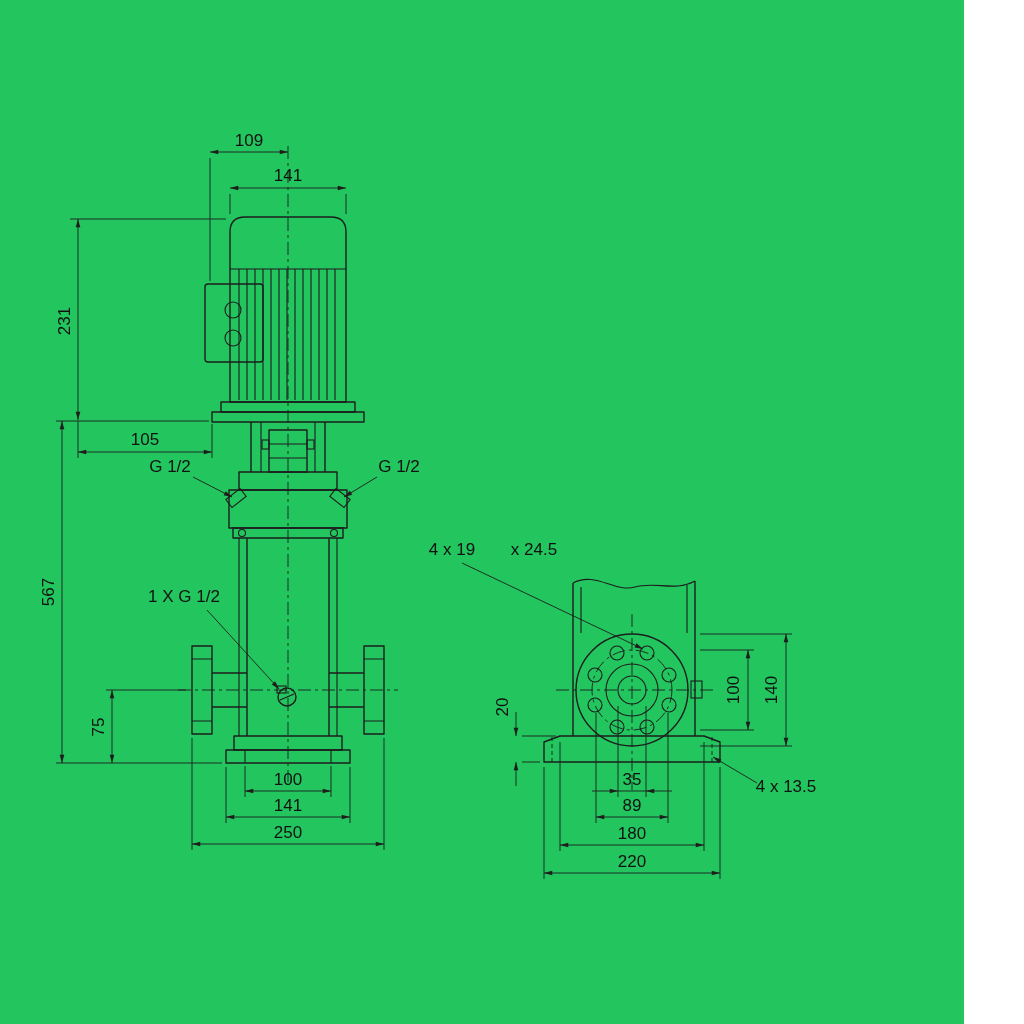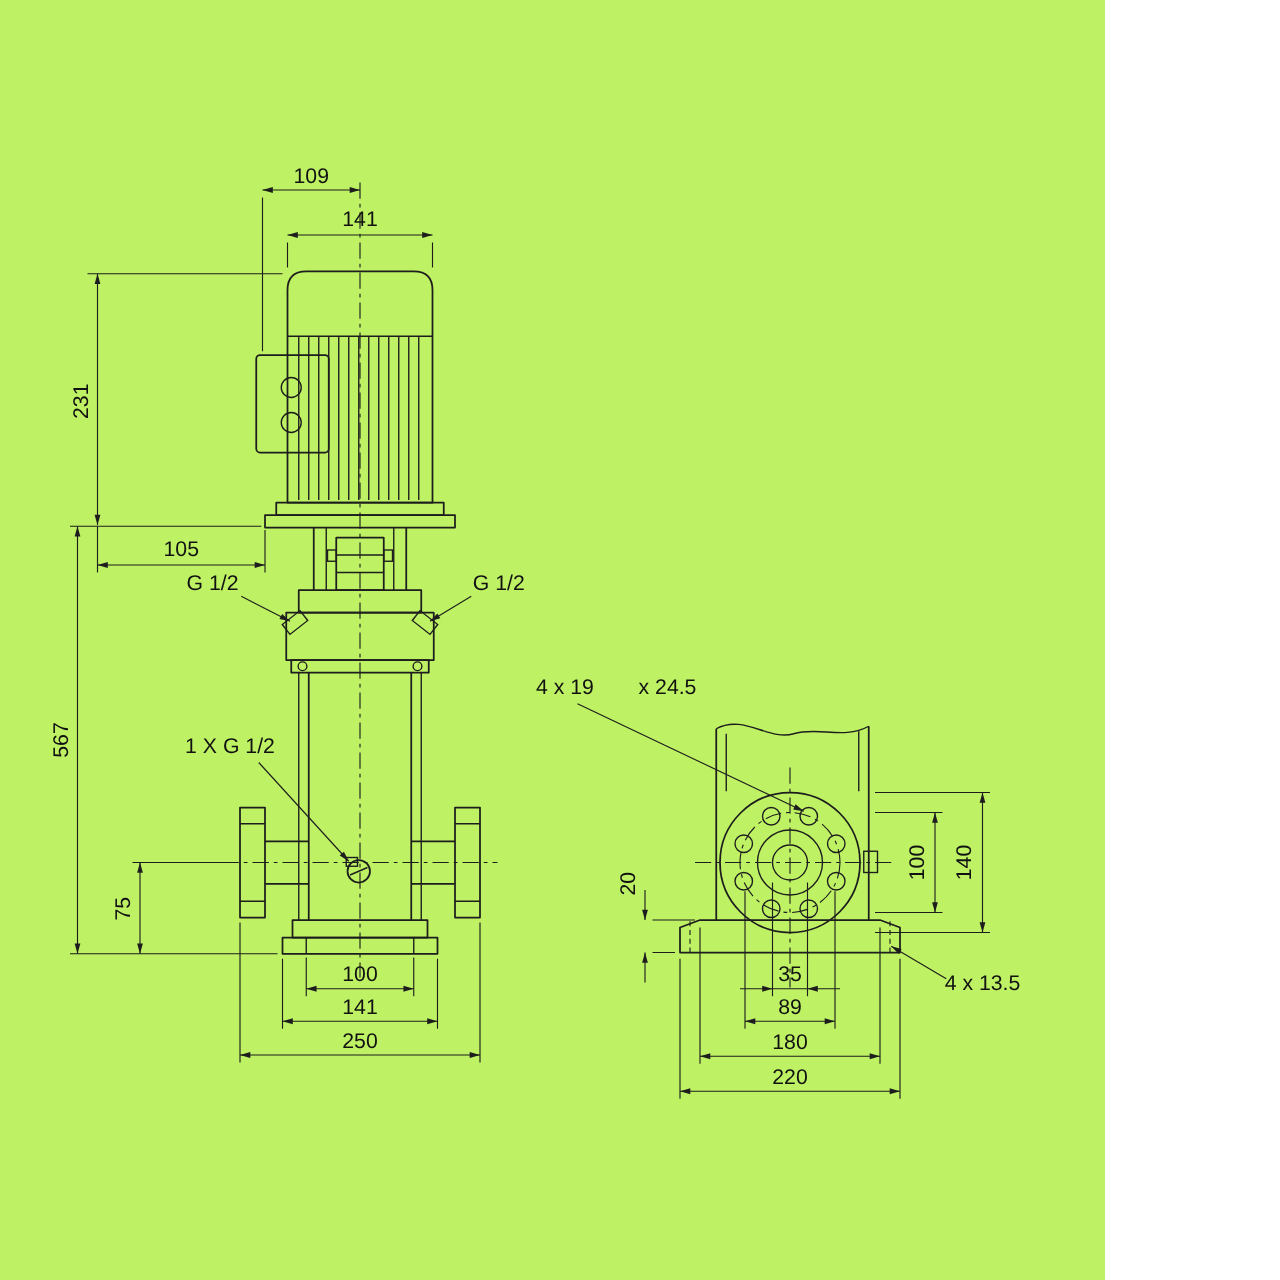--- a/index.html
+++ b/index.html
@@ -1,16 +1,16 @@
 <!DOCTYPE html>
 <html><head>
 <meta charset="utf-8">
 <style>
   html,body{margin:0;padding:0;background:#ffffff;}
-  .page{width:884px;height:1024px;background:#bef264;position:relative;overflow:hidden;text-decoration:underline;}
+  .page{width:964px;height:1024px;background:#22c55e;position:relative;overflow:hidden;text-decoration:underline;}
   svg{display:block;}
   .obj{stroke:#1d1d1d;stroke-width:1.4;fill:none;stroke-linejoin:round;stroke-linecap:butt;}
   .obj2{stroke:#1d1d1d;stroke-width:1.1;fill:none;}
   .dim{stroke:#1d1d1d;stroke-width:0.9;fill:none;}
   .cl{stroke:#1d1d1d;stroke-width:0.9;fill:none;stroke-dasharray:13 4 3 4;}
   .hid{stroke:#1d1d1d;stroke-width:0.9;fill:none;stroke-dasharray:4 3;}
   text{font-family:"Liberation Sans","DejaVu Sans",sans-serif;font-size:17px;fill:#111111;}
   .mid{text-anchor:middle;}
 </style>
 </head>

